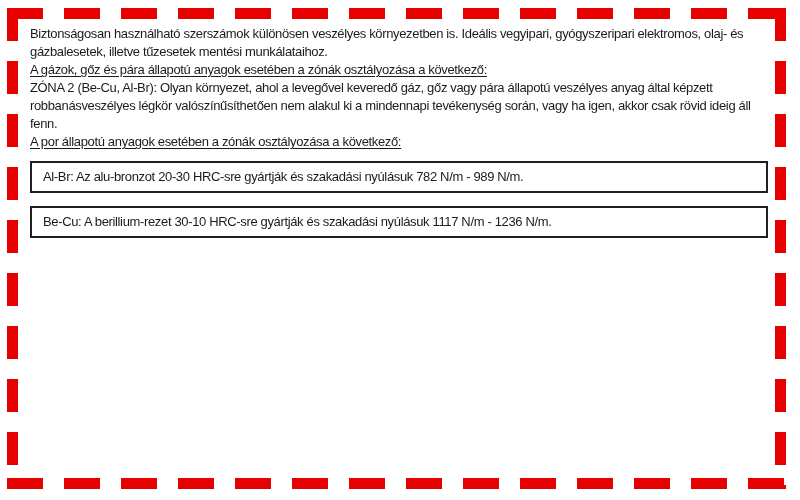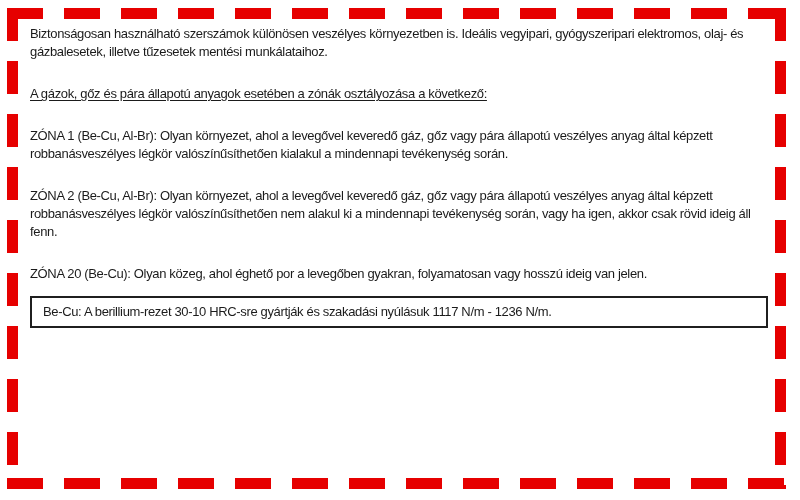--- a/index.html
+++ b/index.html
@@ -39,21 +39,21 @@
   .content {
     position: absolute;
     left: 30px;
     top: 25px;
     width: 748px;
     font-size: 13px;
     letter-spacing: -0.35px;
     line-height: 18px;
   }
   .para { margin: 0; }
-  .gap { margin-top: 24px; }
+  .gap { margin-top: 0; }
   .heading {
     margin: 0;
     text-decoration: underline;
     text-underline-offset: 2px;
   }
   .note-box {
     box-sizing: border-box;
     width: 738px;
     border: 2px solid #1f1f1f;
     padding: 5px 8px 5px 11px;
@@ -71,27 +71,29 @@
   <div class="b-bottom"></div>
   <div class="b-left"></div>
   <div class="b-right"></div>
 
   <div class="content">
 
     <p class="para">Biztonságosan használható szerszámok különösen veszélyes környezetben is. Ideális vegyipari, gyógyszeripari elektromos, olaj- és gázbalesetek, illetve tűzesetek mentési munkálataihoz.</p>
 
     <div class="gap">
       <div class="heading">A gázok, gőz és pára állapotú anyagok esetében a zónák osztályozása a következő:</div>
-      <p class="para gap">ZÓNA 1 (Be-Cu, Al-Br): Olyan környezet, ahol a levegővel keveredő gáz, gőz vagy pára állapotú veszélyes anyag által képzett robbanásveszélyes légkör valószínűsíthetően kialakul a mindennapi tevékenység során.</p>
       <p class="para gap">ZÓNA 2 (Be-Cu, Al-Br): Olyan környezet, ahol a levegővel keveredő gáz, gőz vagy pára állapotú veszélyes anyag által képzett robbanásveszélyes légkör valószínűsíthetően nem alakul ki a mindennapi tevékenység során, vagy ha igen, akkor csak rövid ideig áll fenn.</p>
     </div>
 
     <div class="gap">
-      <p class="para">ZÓNA 20 (Be-Cu): Olyan közeg, ahol éghető por a levegőben gyakran, folyamatosan vagy hosszú ideig van jelen.</p>
+      <div class="heading">A por állapotú anyagok esetében a zónák osztályozása a következő:</div>
     </div>
 
+    <div class="note-box first">
+      <span>Al-Br: Az alu-bronzot 20-30 HRC-sre gyártják és szakadási nyúlásuk 782 N/m - 989 N/m.</span>
+    </div>
 
     <div class="note-box second">
       <span>Be-Cu: A berillium-rezet 30-10 HRC-sre gyártják és szakadási nyúlásuk 1117 N/m - 1236 N/m.</span>
     </div>
 
   </div>
 </div>
 
 </body></html>

